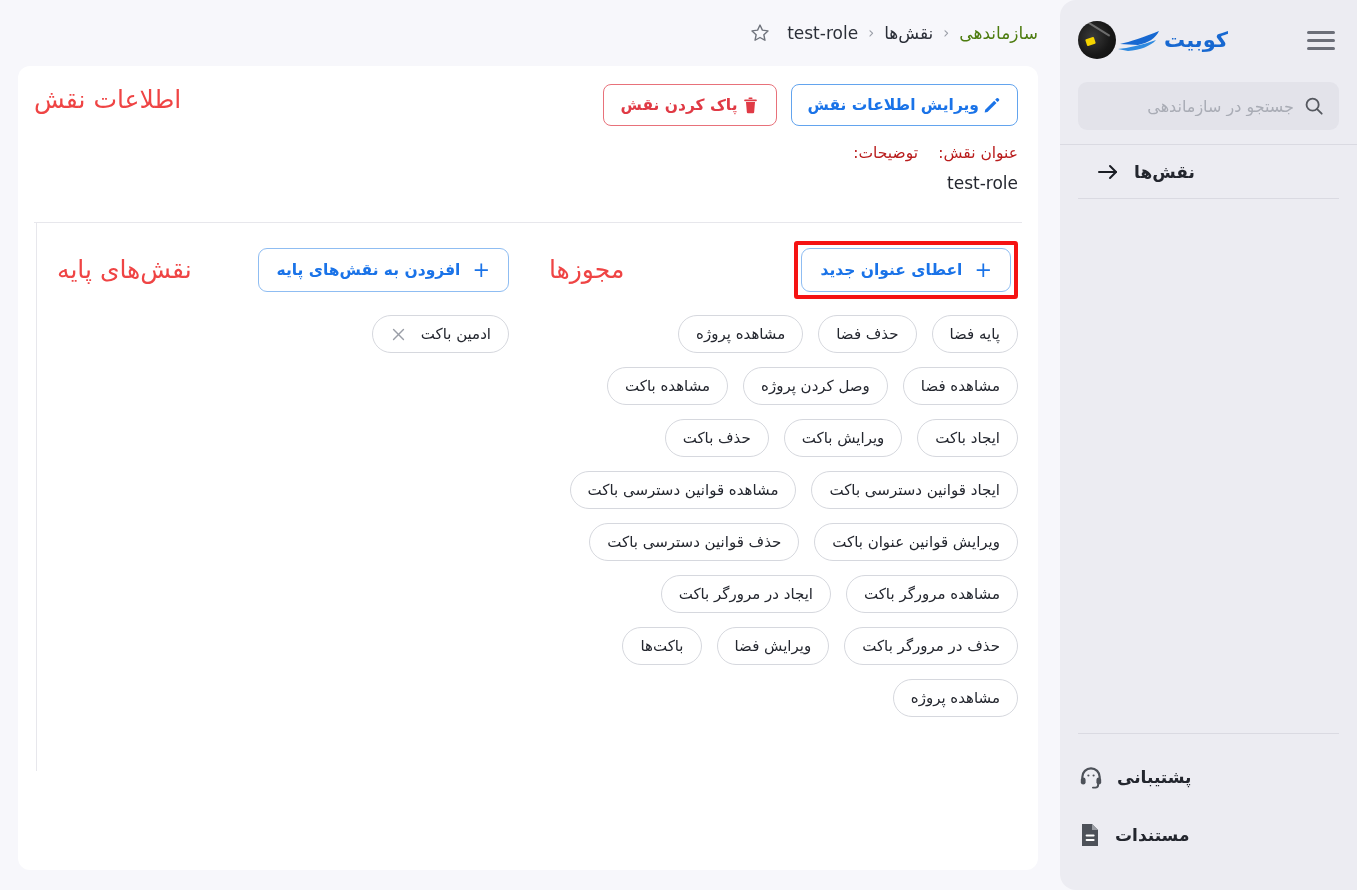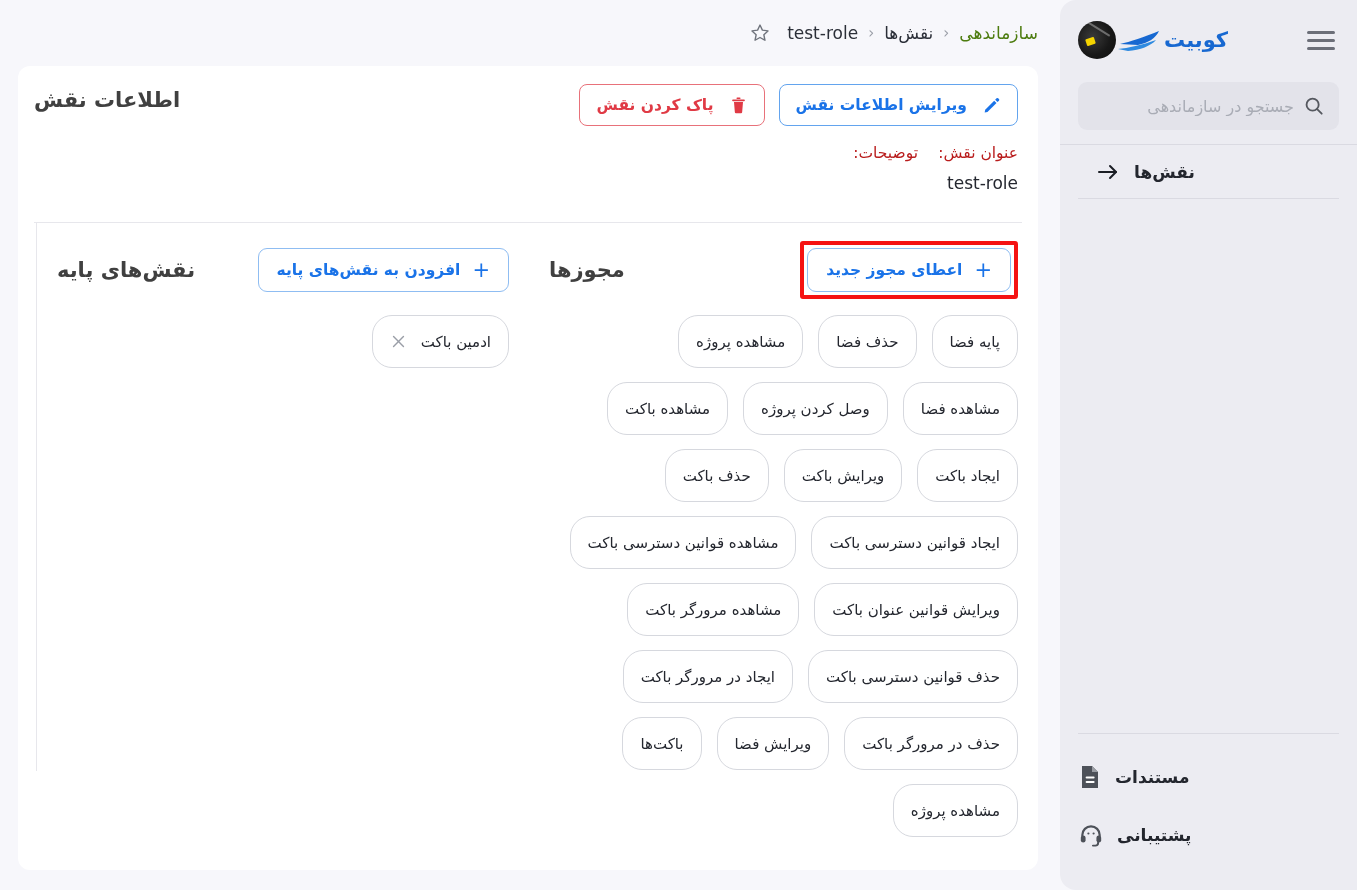--- a/index.html
+++ b/index.html
@@ -209,33 +209,33 @@
 
   
   .role-head {
     display: flex;
     align-items: flex-start;
     justify-content: space-between;
     padding: 18px 20px 0 16px;
   }
 
   .section-title {
-    font-size: 21px;
-    font-weight: 700;
-    color: #404040;
+    font-size: 25px;
+    font-weight: 400;
+    color: #ef4444;
     line-height: 32px;
   }
 
   .head-actions { display: flex; align-items: center; gap: 14px; }
 
   .btn {
     height: 42px;
     display: inline-flex;
     align-items: center;
-    gap: 15px;
+    gap: 3px;
     padding: 0 16px;
     border-radius: 8px;
     background: #fff;
     font-size: 15.5px;
     font-weight: 600;
     cursor: pointer;
     white-space: nowrap;
     font-family: inherit;
   }
   .btn-danger { border: 1px solid #e8717a; color: #e03a45; }
@@ -324,21 +324,21 @@
     display: flex;
     flex-wrap: wrap;
     flex-direction: row;
     justify-content: flex-start;
     align-content: flex-start;
     gap: 14px 15px;
     padding: 14px 6px 0 6px;
   }
 
   .chip {
-    height: 53px;
+    height: 38px;
     display: inline-flex;
     align-items: center;
     gap: 14px;
     padding: 8px 17px;
     border: 1px solid #d6d8de;
     border-radius: 20px;
     background: #fff;
     font-size: 15px;
     color: #24272f;
     cursor: pointer;
@@ -386,40 +386,40 @@
       <svg width="24" height="20" viewBox="0 0 24 20" fill="none">
         <line x1="3" y1="10" x2="20" y2="10" stroke="#1b1e25" stroke-width="2" stroke-linecap="round"></line>
         <polyline points="14,4 20,10 14,16" stroke="#1b1e25" stroke-width="2" fill="none" stroke-linecap="round" stroke-linejoin="round"></polyline>
       </svg>
     </div>
   </nav>
 
   <div class="sidebar-spacer"></div>
 
   <div class="sidebar-bottom">
-    <div class="bottom-item">
-      <span class="bottom-label">مستندات</span>
-      <svg width="24" height="26" viewBox="0 0 22 26" fill="none">
-        <path d="M3 2h10l6 6v16H3z" fill="#4d5159"></path>
-        <path d="M13 2l6 6h-6z" fill="#9a9da4"></path>
-        <rect x="6.6" y="12.4" width="9" height="2" rx="1" fill="#ffffff"></rect>
-        <rect x="6.6" y="17" width="9" height="2" rx="1" fill="#ffffff"></rect>
-      </svg>
-    </div>
     <div class="bottom-item">
       <span class="bottom-label">پشتیبانی</span>
       <svg width="26" height="26" viewBox="0 0 24 24" fill="none">
         <path d="M4 13v-1a8 8 0 0 1 16 0v1" stroke="#4d5159" stroke-width="2" stroke-linecap="round"></path>
         <rect x="2.6" y="12.4" width="4.4" height="6.6" rx="2.2" fill="#4d5159"></rect>
         <rect x="17" y="12.4" width="4.4" height="6.6" rx="2.2" fill="#4d5159"></rect>
         <circle cx="9.6" cy="10.6" r="1" fill="#4d5159"></circle>
         <circle cx="14.4" cy="10.6" r="1" fill="#4d5159"></circle>
         <path d="M18.6 18.6v.6a2.6 2.6 0 0 1-2.6 2.6h-2.2" stroke="#4d5159" stroke-width="1.8" stroke-linecap="round"></path>
       </svg>
     </div>
+    <div class="bottom-item">
+      <span class="bottom-label">مستندات</span>
+      <svg width="24" height="26" viewBox="0 0 22 26" fill="none">
+        <path d="M3 2h10l6 6v16H3z" fill="#4d5159"></path>
+        <path d="M13 2l6 6h-6z" fill="#9a9da4"></path>
+        <rect x="6.6" y="12.4" width="9" height="2" rx="1" fill="#ffffff"></rect>
+        <rect x="6.6" y="17" width="9" height="2" rx="1" fill="#ffffff"></rect>
+      </svg>
+    </div>
   </div>
 </aside>
 
 <main class="main">
 
   <div class="breadcrumb-bar">
     <span class="crumb current">سازماندهی</span>
     <span class="crumb-sep">‹</span>
     <span class="crumb">نقش‌ها</span>
     <span class="crumb-sep">‹</span>
@@ -467,21 +467,21 @@
 
     <div class="hr"></div>
 
     <div class="columns">
 
       <div class="col col-permissions">
         <div class="col-head">
           <div class="highlight-box">
             <button class="add-btn">
               <span class="plus-glyph">+</span>
-              <span>اعطای مجوز جدید</span>
+              <span>اعطای عنوان جدید</span>
             </button>
           </div>
           <div class="section-title">مجوزها</div>
         </div>
         <div class="chips" id="permission-chips">
             <button class="chip">
               <span>پایه فضا</span>
             </button>
             <button class="chip">
               <span>حذف فضا</span>
@@ -510,24 +510,24 @@
             <button class="chip">
               <span>ایجاد قوانین دسترسی باکت</span>
             </button>
             <button class="chip">
               <span>مشاهده قوانین دسترسی باکت</span>
             </button>
             <button class="chip">
               <span>ویرایش قوانین عنوان باکت</span>
             </button>
             <button class="chip">
+              <span>حذف قوانین دسترسی باکت</span>
+            </button>
+            <button class="chip">
               <span>مشاهده مرورگر باکت</span>
-            </button>
-            <button class="chip">
-              <span>حذف قوانین دسترسی باکت</span>
             </button>
             <button class="chip">
               <span>ایجاد در مرورگر باکت</span>
             </button>
             <button class="chip">
               <span>حذف در مرورگر باکت</span>
             </button>
             <button class="chip">
               <span>ویرایش فضا</span>
             </button>

